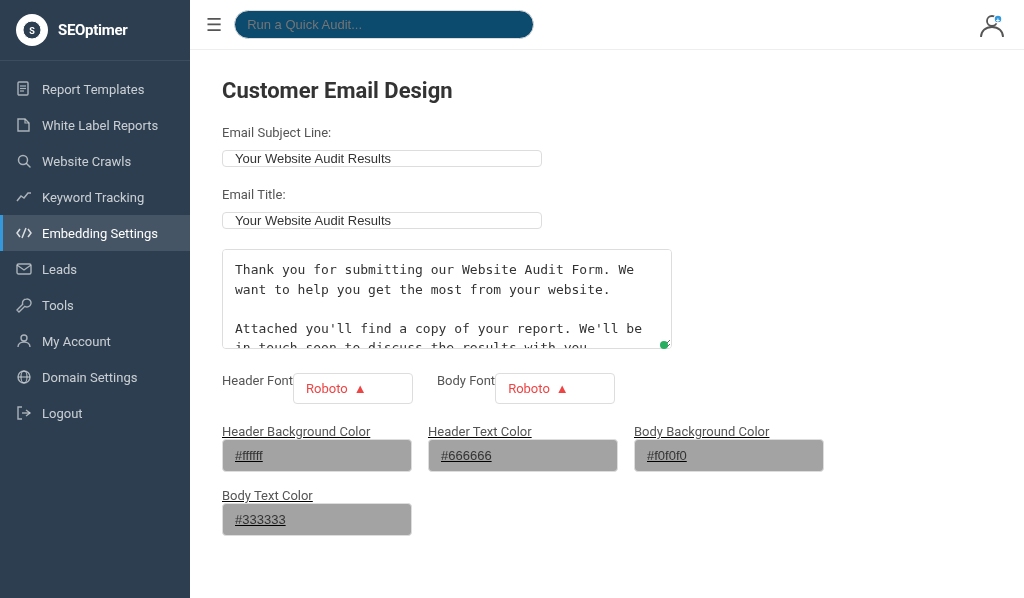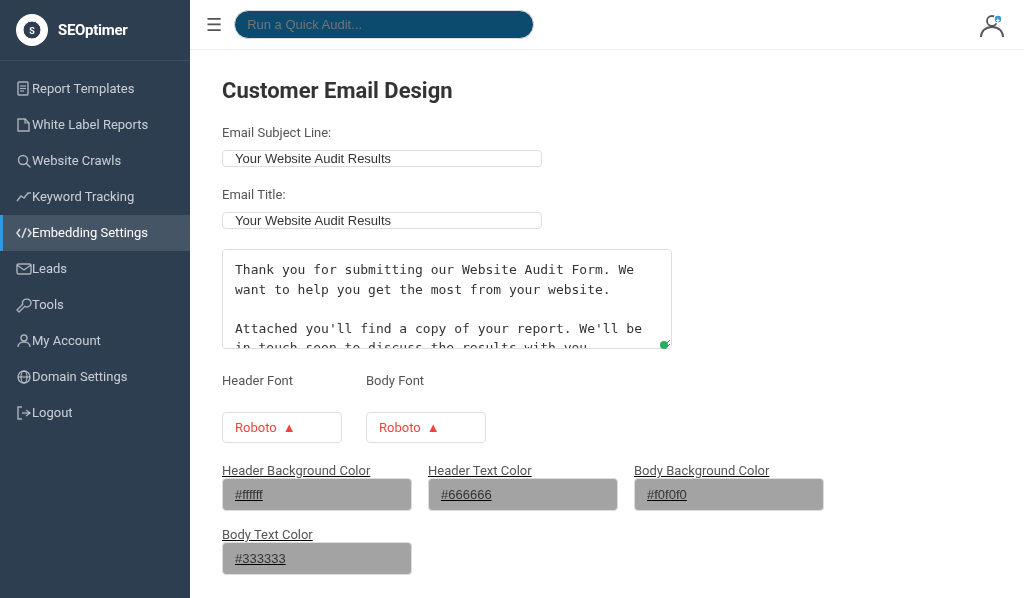--- a/index.html
+++ b/index.html
@@ -36,20 +36,22 @@
       font-size: 15px;
       font-weight: 700;
       letter-spacing: -0.3px;
     }
     .sidebar-nav {
       padding: 10px 0;
       flex: 1;
     }
     .nav-item {
       display: flex;
+      align-items: center;
+      gap: 10px;
       padding: 10px 16px;
       color: rgba(255,255,255,0.75);
       font-size: 13px;
       cursor: pointer;
       transition: background 0.15s;
       position: relative;
     }
     .nav-item.active {
       background: rgba(255,255,255,0.12);
       color: #fff;
@@ -180,22 +182,22 @@
       border-radius: 50%;
     }
 
     .font-row {
       display: flex;
       gap: 24px;
       margin-bottom: 20px;
     }
     .font-group {
       display: flex;
-      flex-direction: column;
-      gap: 24px;
+      flex-direction: row;
+      gap: 0;
     }
     .font-label {
       font-size: 13px;
       color: #555;
     }
     .font-select {
       padding: 7px 12px;
       border: 1px solid #ddd;
       border-radius: 4px;
       font-size: 13px;

